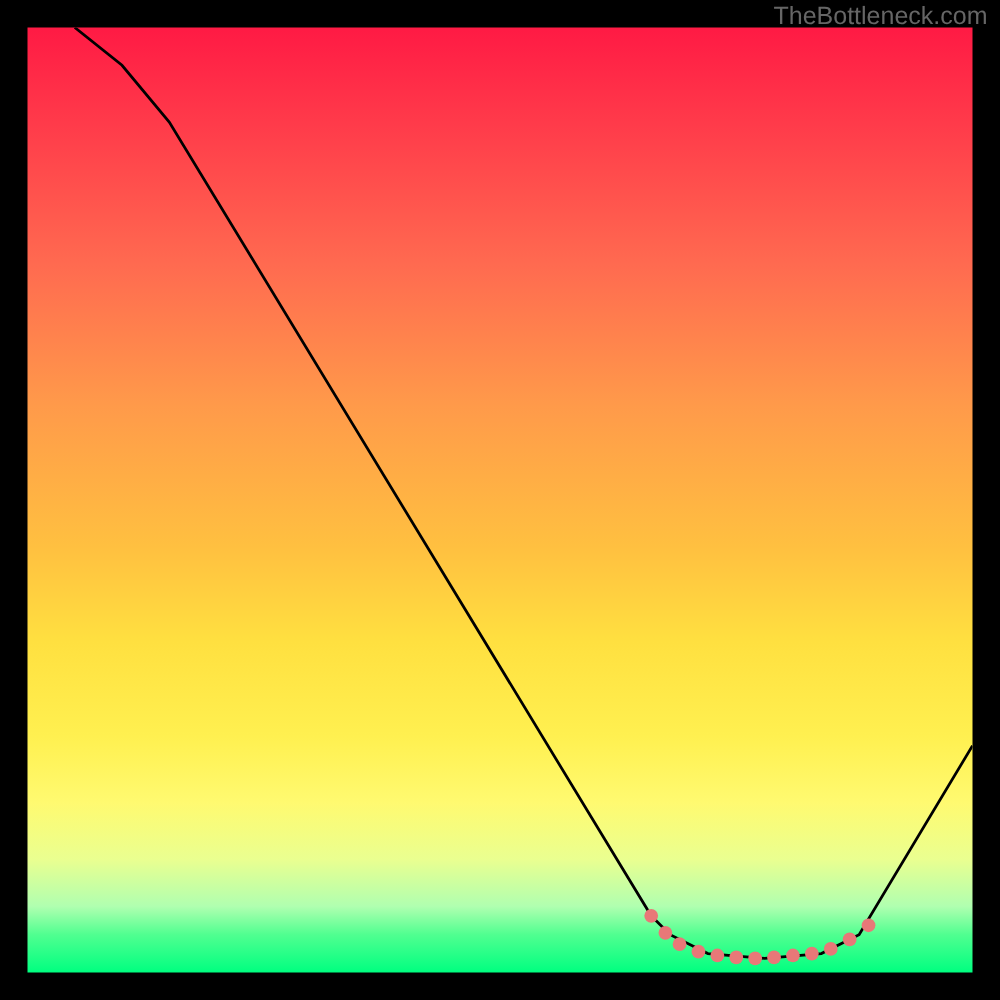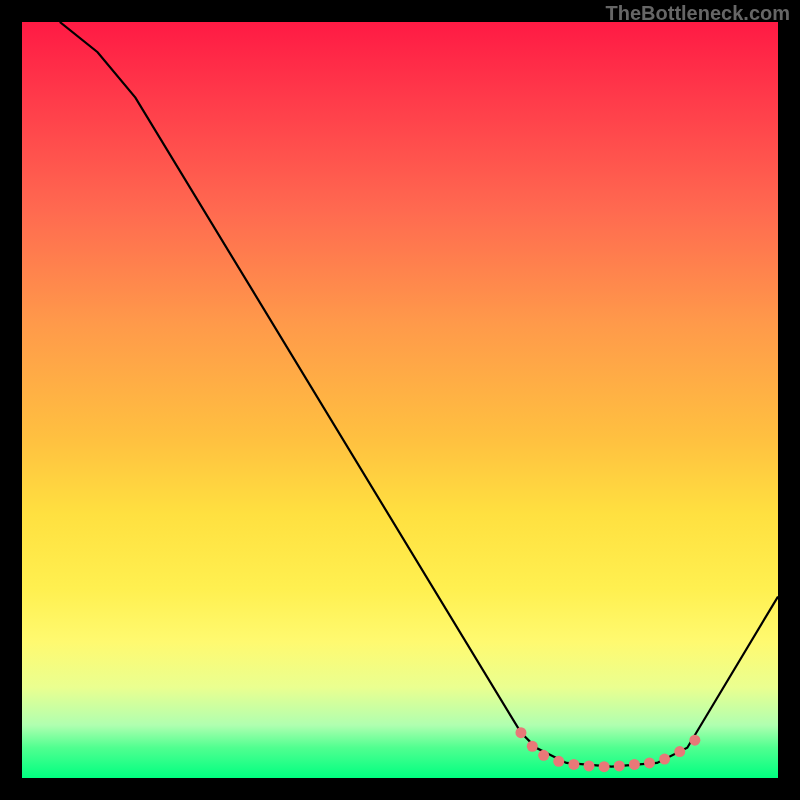--- a/index.html
+++ b/index.html
@@ -23,21 +23,21 @@
       #b0ffb0 93%,
       #50ff90 96%,
       #00ff80 100%);
   }
   .attribution {
     position: absolute;
     top: 2px;
     right: 10px;
     color: #666;
     font-size: 20px;
-    font-weight: bold;
+    font-weight: normal;
     z-index: 10;
   }
   svg.curve {
     position: absolute;
     left: 0; top: 0;
     width: 100%; height: 100%;
   }
 </style>
 </head>
 <body>

